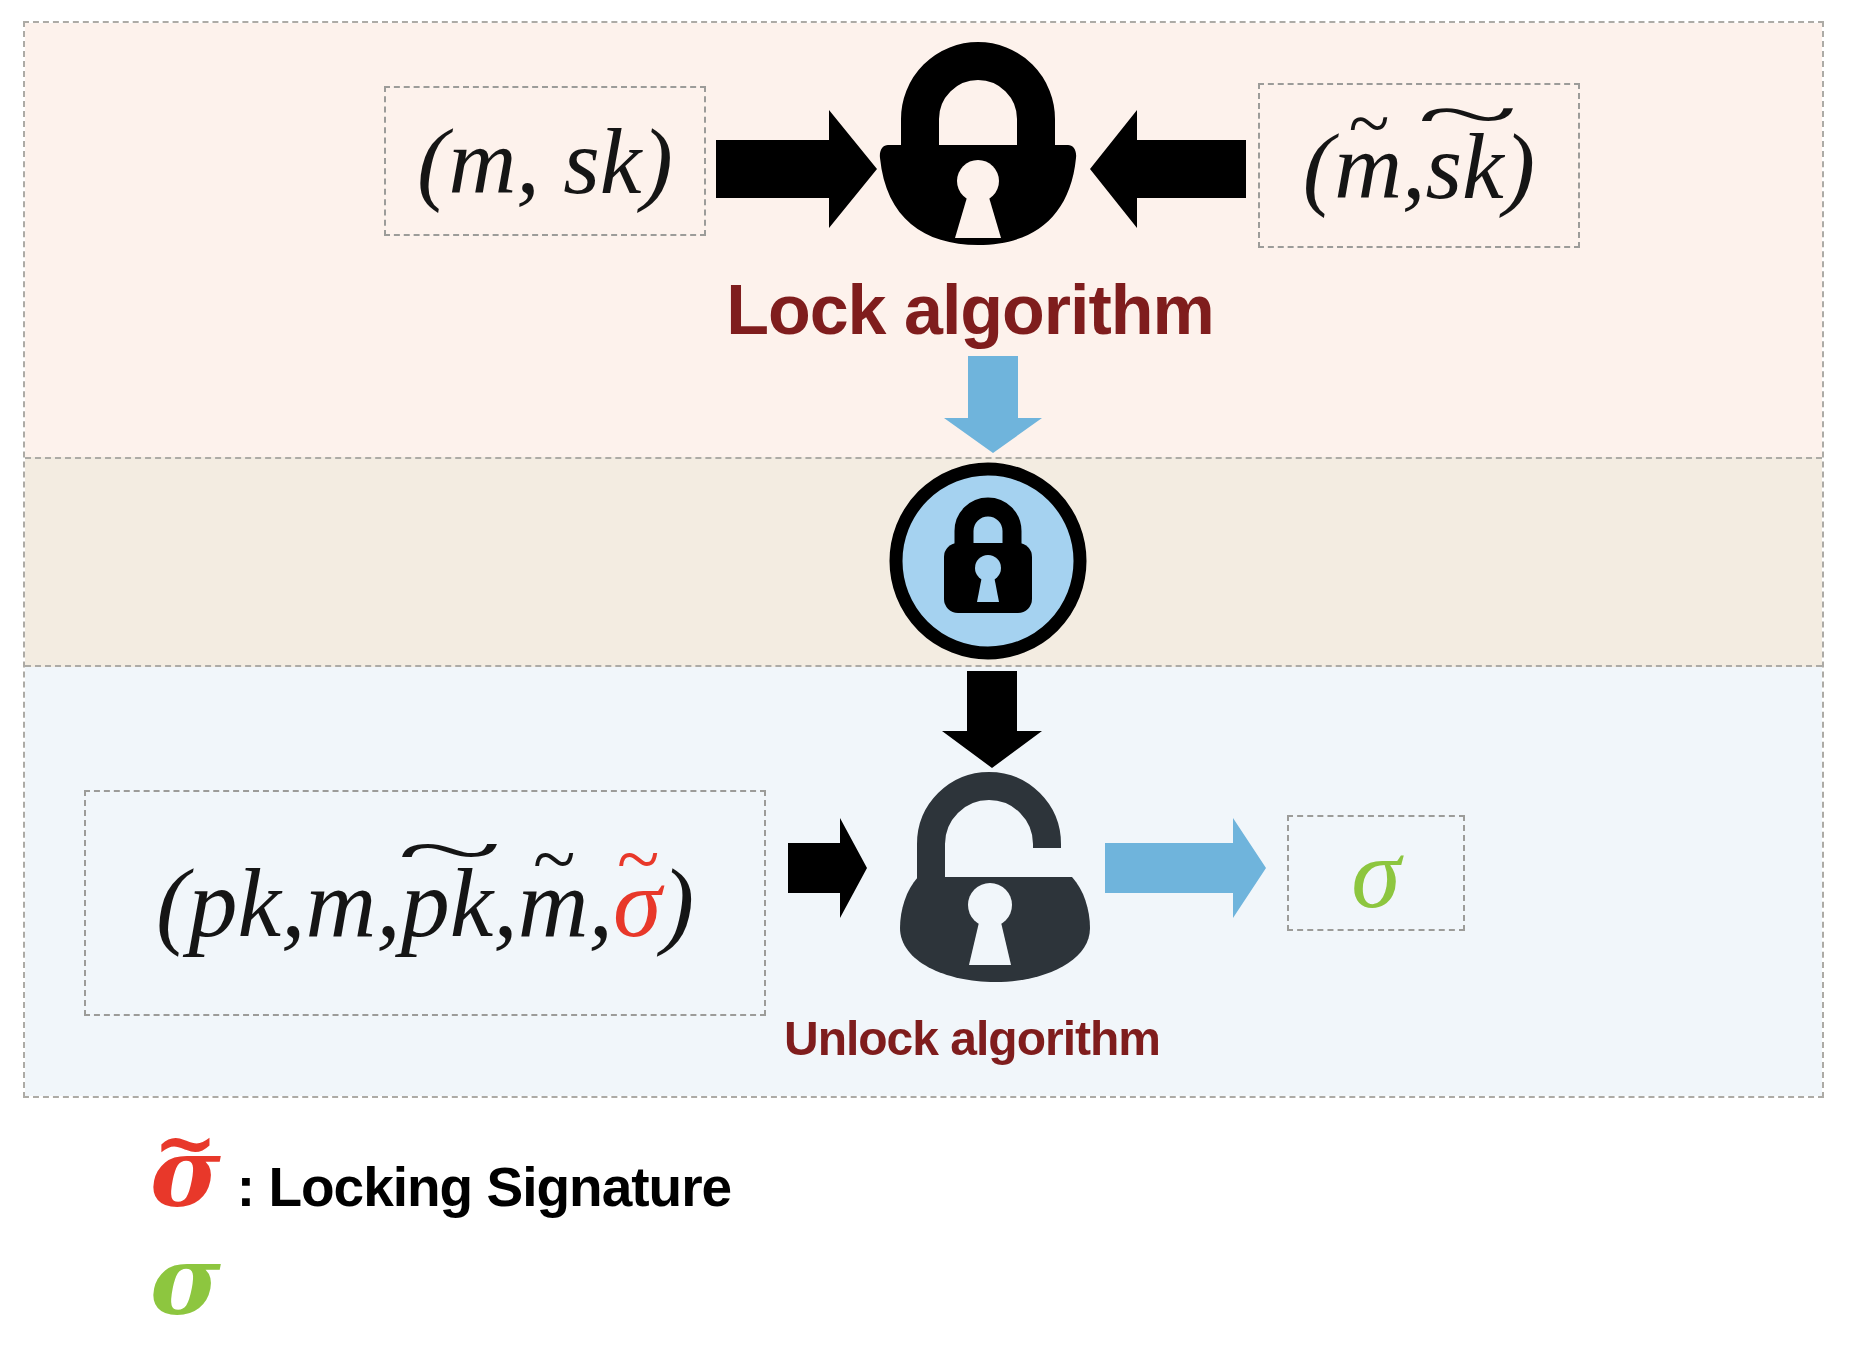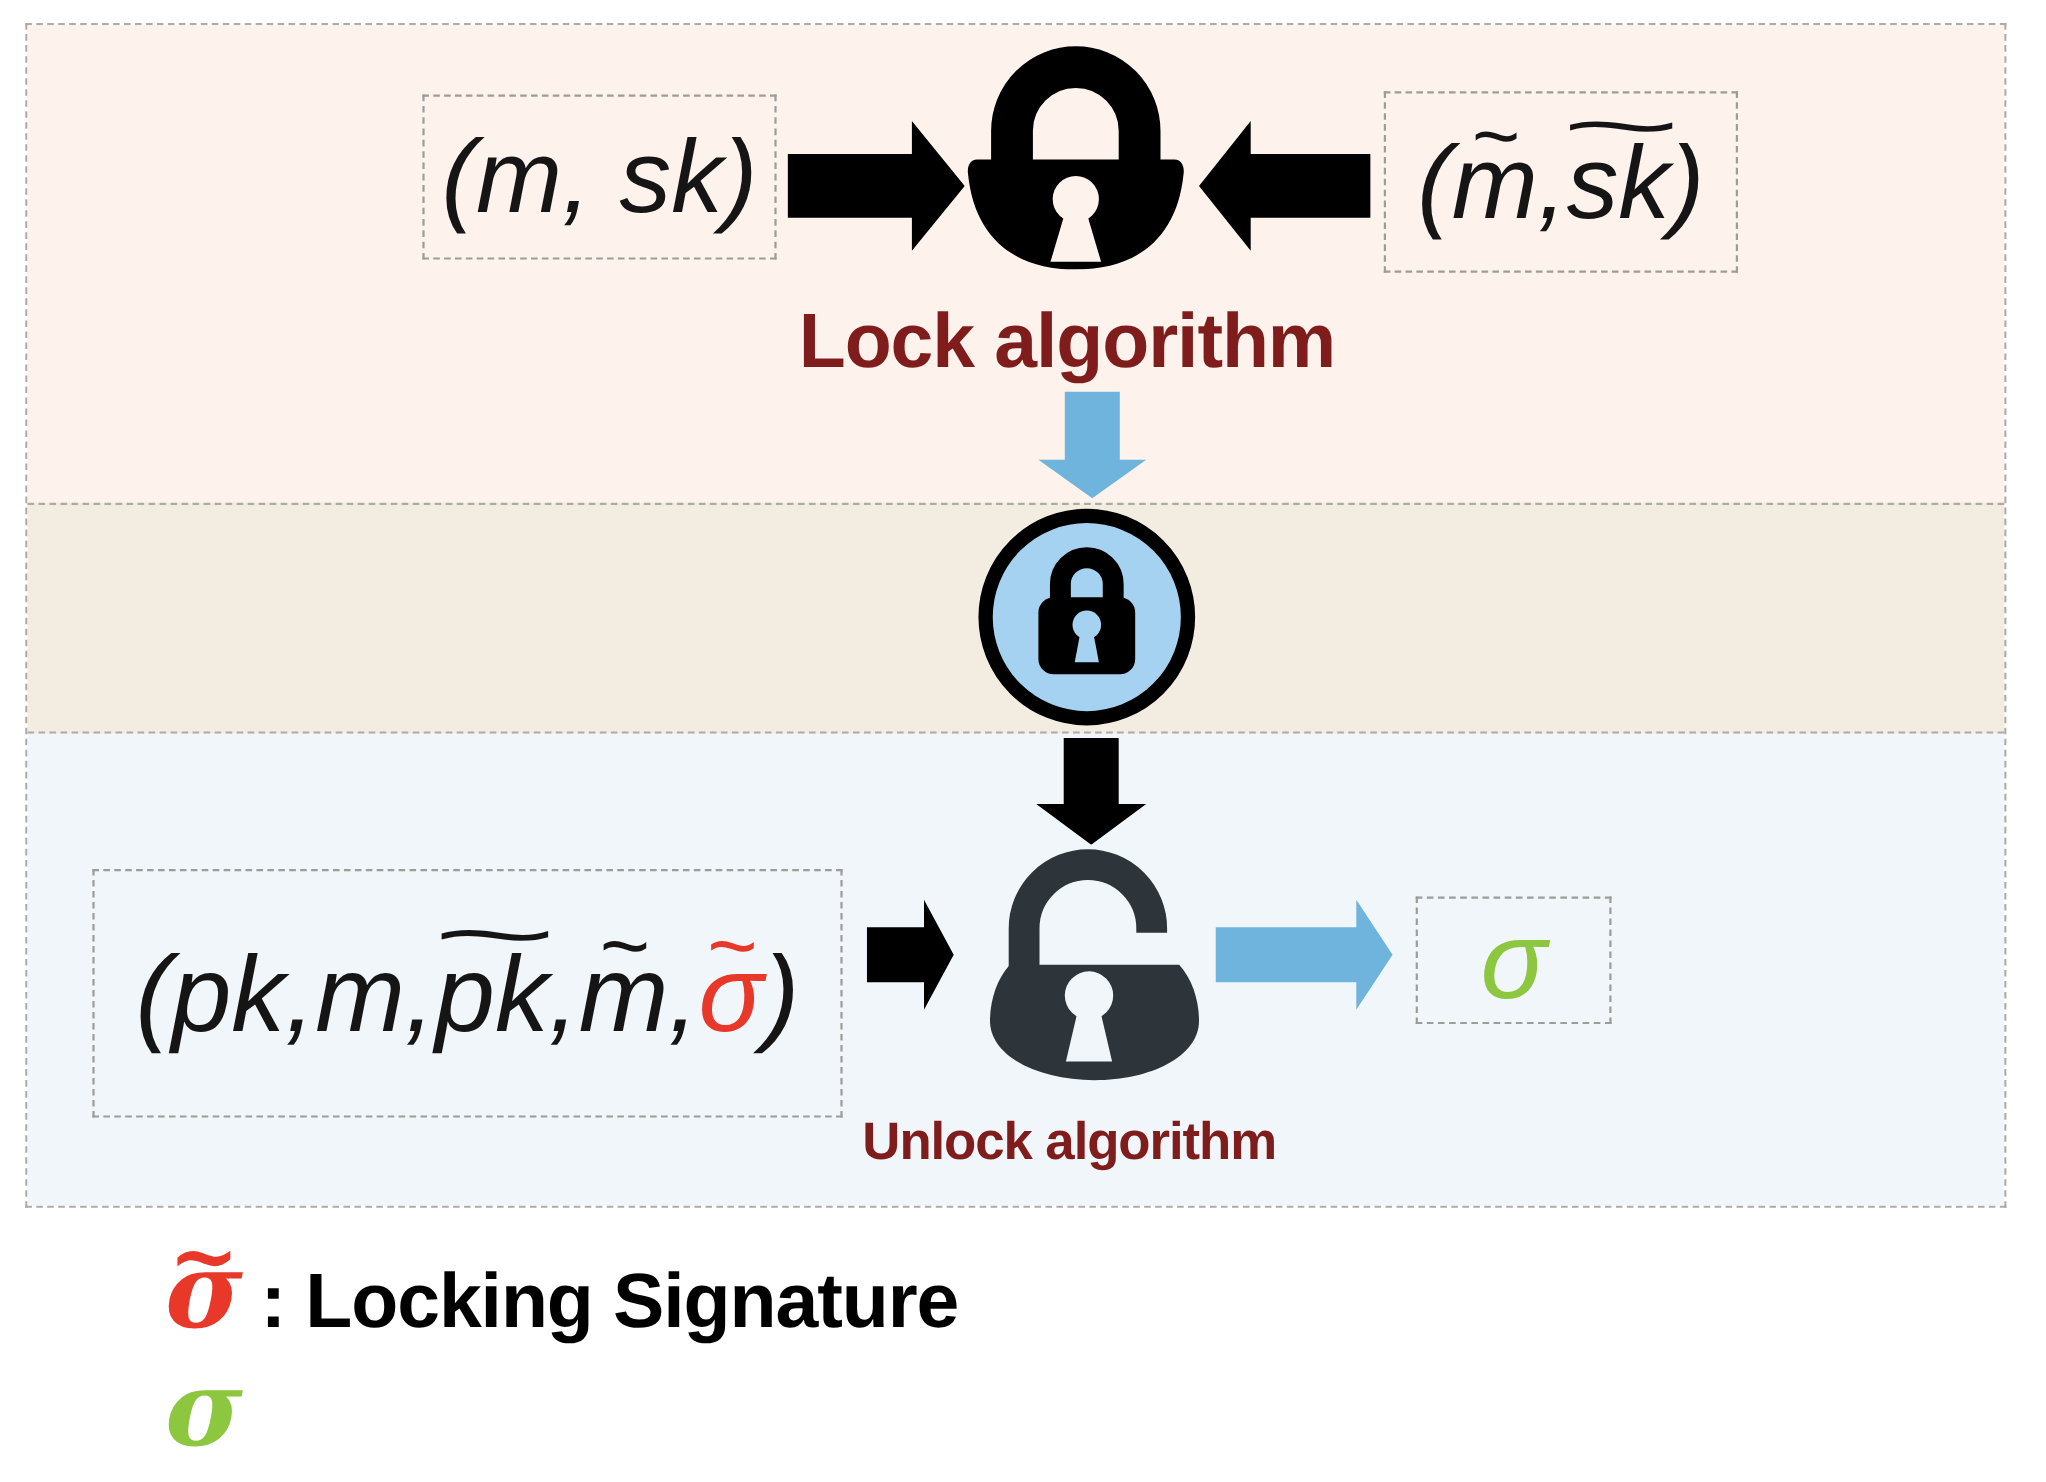--- a/index.html
+++ b/index.html
@@ -14,21 +14,21 @@
   .band{position:absolute;left:0;width:100%;}
   .band-lock{top:0;height:434px;background:var(--band-lock-bg);}
   .band-mid{top:434px;height:210px;background:var(--band-mid-bg);
     border-top:2px dashed #adaba6;border-bottom:2px dashed #adaba6;box-sizing:border-box;}
   .band-unlock{top:644px;height:429px;background:var(--band-unlock-bg);}
 
   .abs{position:absolute;}
   .mathbox{
     border:2px dashed #9c9c99;box-sizing:border-box;
     display:flex;align-items:center;justify-content:center;
-    font-family:Liberation Sans, sans-serif;
+    font-family:Liberation Serif, serif;
     font-style:italic;color:#151515;white-space:nowrap;
   }
   .ov{position:relative;display:inline-block;}
   .ov .tld{
     position:absolute;left:50%;top:-0.34em;transform:translateX(-50%);
     font-size:0.8em;line-height:1;font-style:italic;
   }
   .ov.wide .tld{transform:translateX(-50%) scaleX(2.5);top:-0.46em;}
   .sigma-red{color:var(--sigma-red);}
   .sigma-green{color:var(--sigma-green);}
@@ -48,21 +48,21 @@
   .hole-pale{fill:var(--band-unlock-bg);}
 
   .legend-row{
     position:absolute;left:150px;display:flex;align-items:baseline;gap:16px;
     color:#000;
   }
   .legend-symbol{
     font-family:"DejaVu Serif","Liberation Serif",serif;font-style:italic;
     font-weight:700;font-size:96px;line-height:0.9;
   }
-  .legend-text{font-weight:700;font-size:70px;letter-spacing:-1px;line-height:1;}
+  .legend-text{font-weight:700;font-size:55px;letter-spacing:-1px;line-height:1;}
 </style>
 </head>
 <body>
 
 <div class="canvas">
 
   <div class="panel">
     <div class="band band-lock"></div>
     <div class="band band-mid"></div>
     <div class="band band-unlock"></div>

